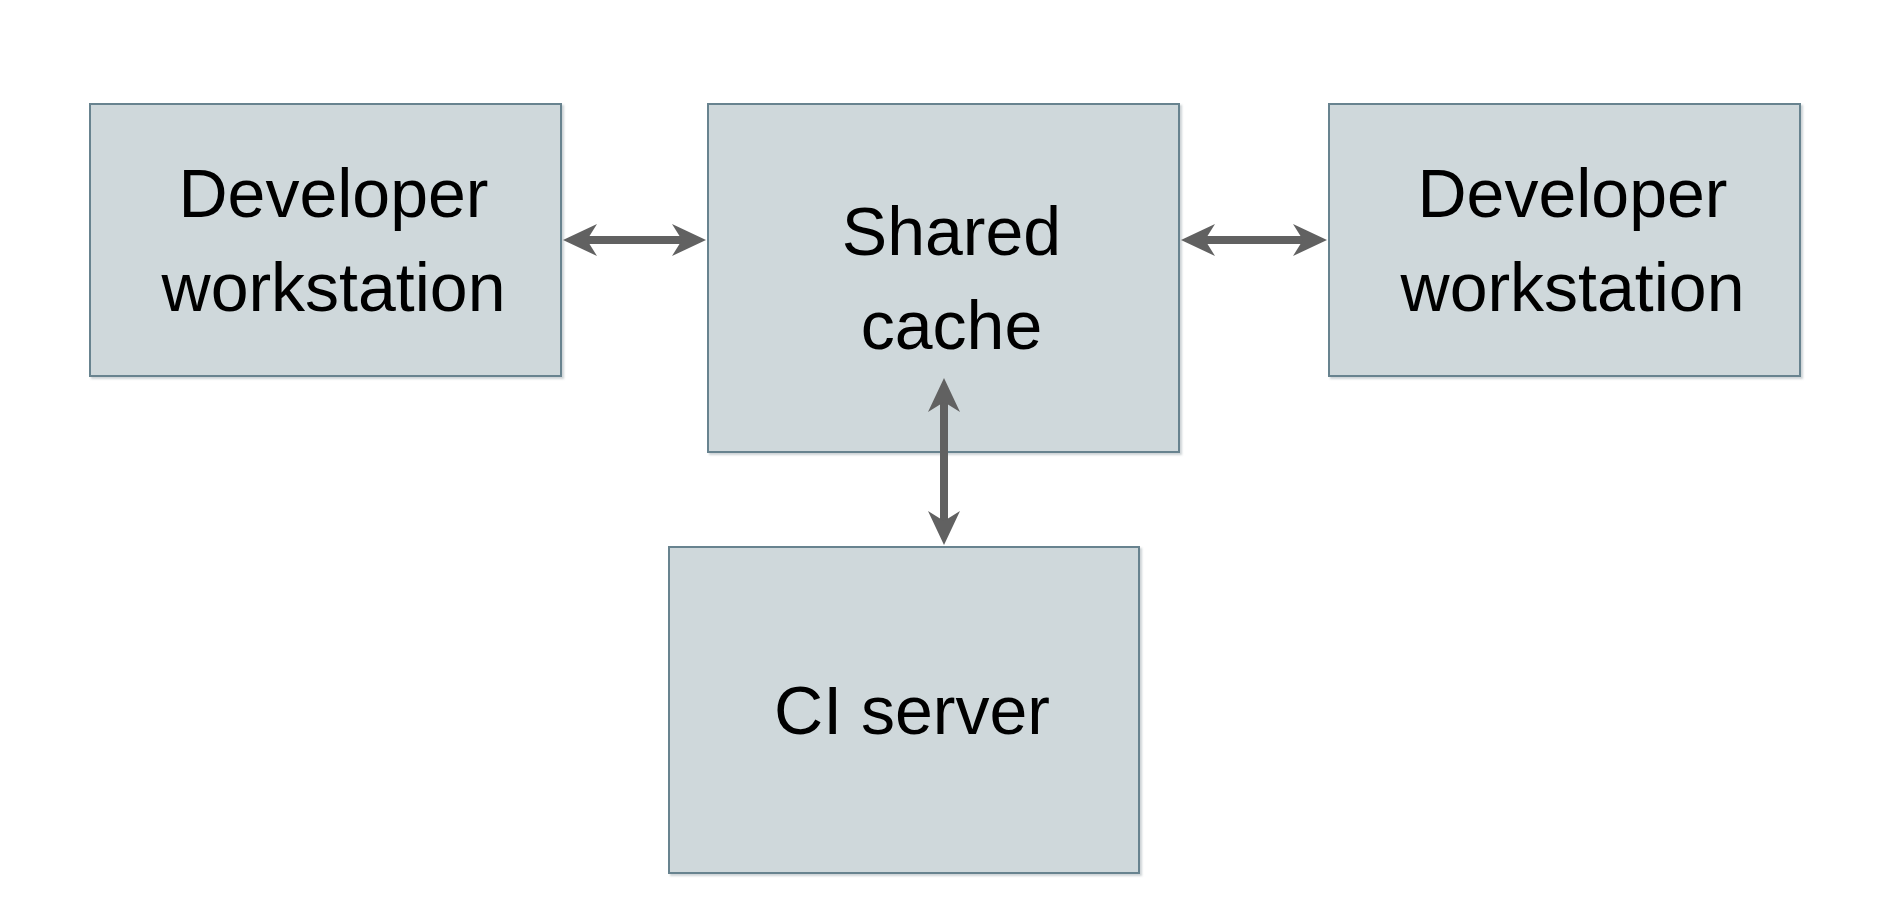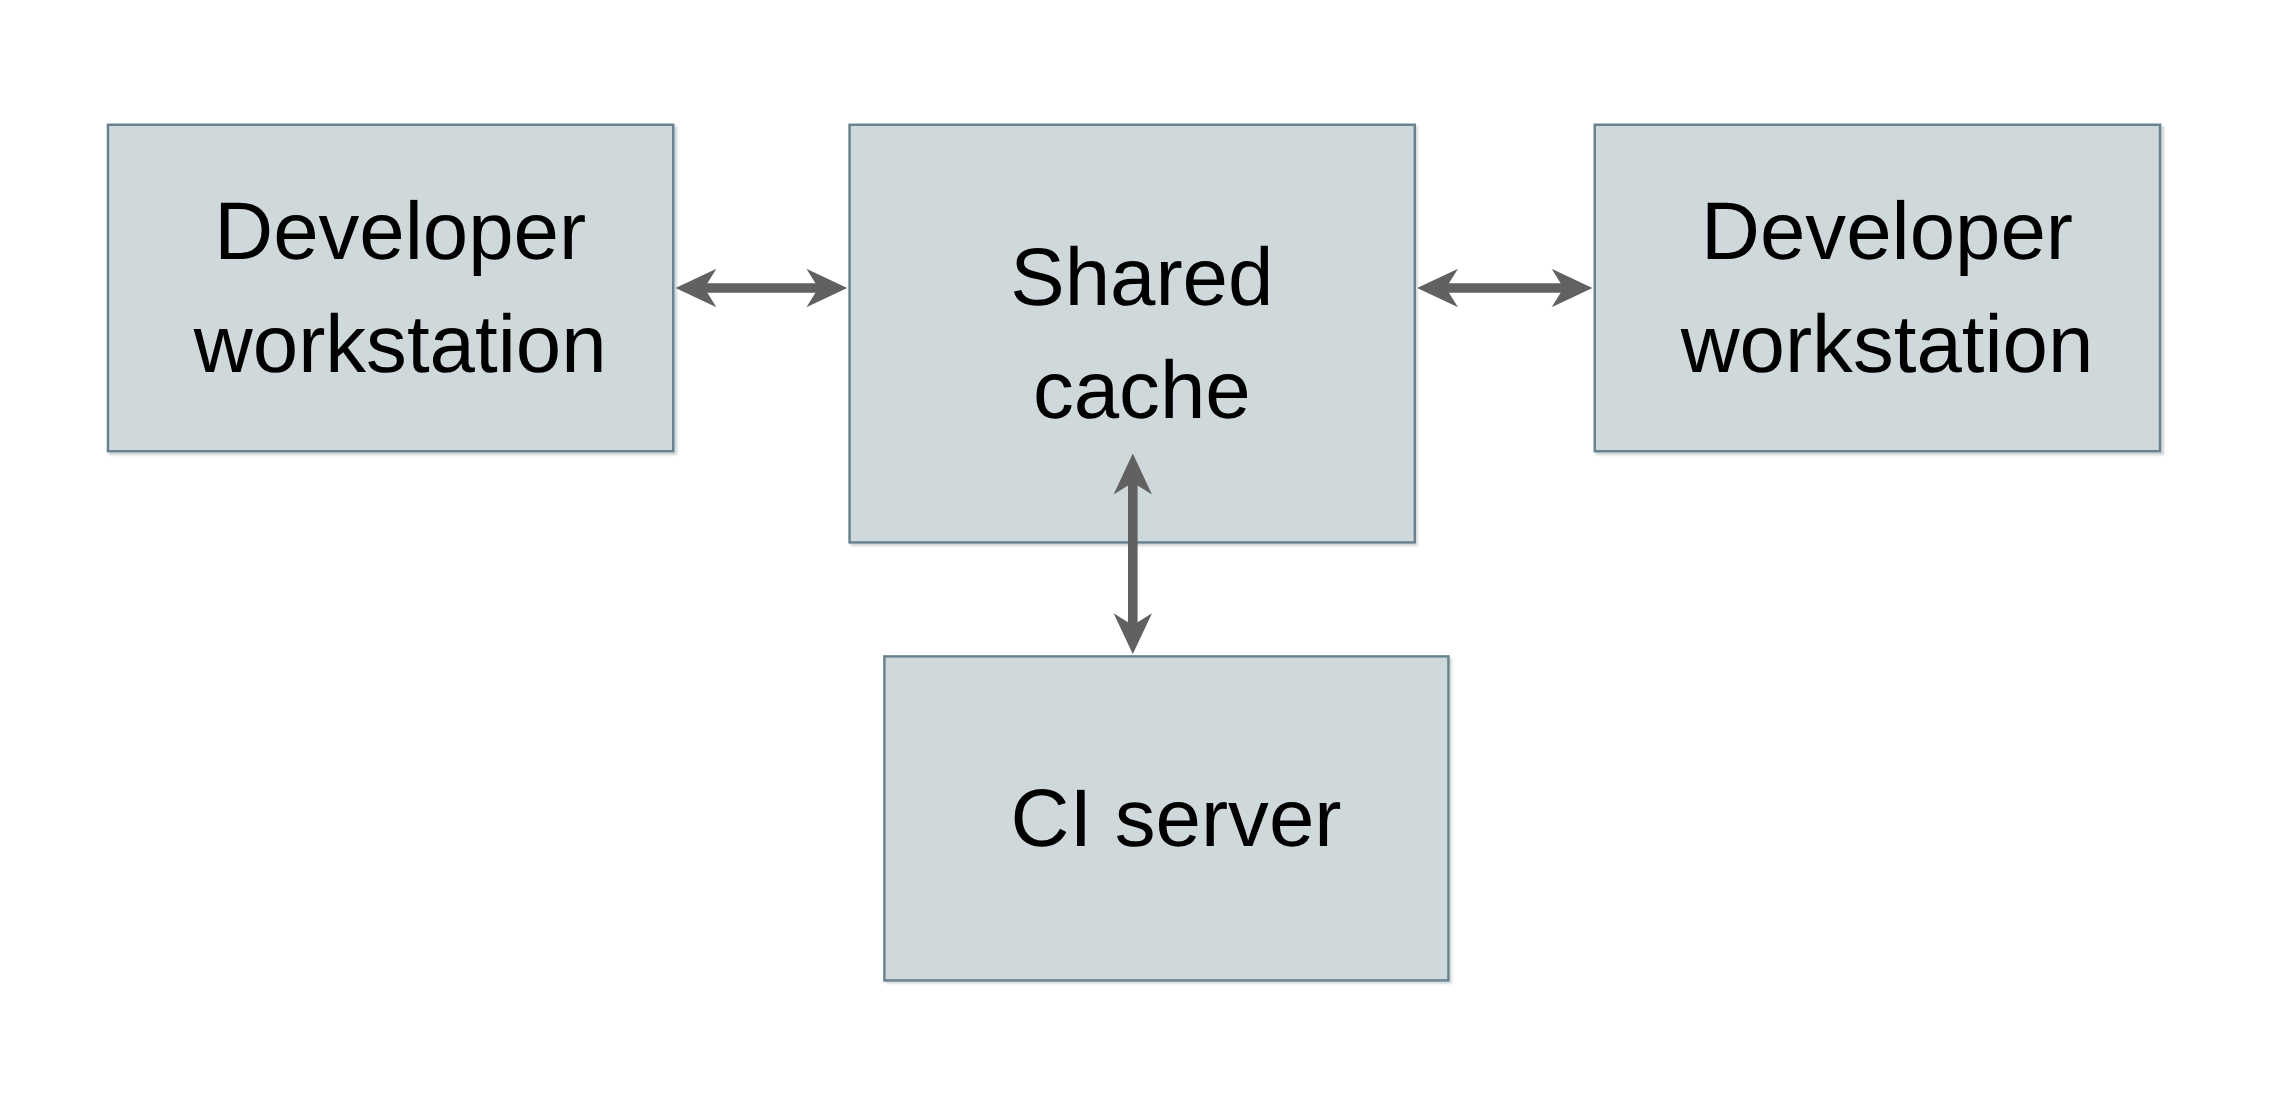--- a/index.html
+++ b/index.html
@@ -37,21 +37,21 @@
     font-size: 68px;
     line-height: 94px;
     color: var(--text);
     white-space: pre-line;
     letter-spacing: 0px;
     margin-left: 16px;
   }
   .node-dev-left   { left: 89px;   top: 103px; width: 473px; height: 274px; }
   .node-cache      { left: 707px;  top: 103px; width: 473px; height: 350px; }
   .node-dev-right  { left: 1328px; top: 103px; width: 473px; height: 274px; }
-  .node-ci         { left: 736px;  top: 546px; width: 472px; height: 272px; }
+  .node-ci         { left: 668px;  top: 546px; width: 472px; height: 328px; }
   .arrows {
     position: absolute;
     left: 0; top: 0;
     width: 1900px;
     height: 922px;
     pointer-events: none;
   }
   .arrow-shaft { stroke: var(--arrow); stroke-width: 8; }
   .arrow-head  { fill: var(--arrow); }
 </style>

